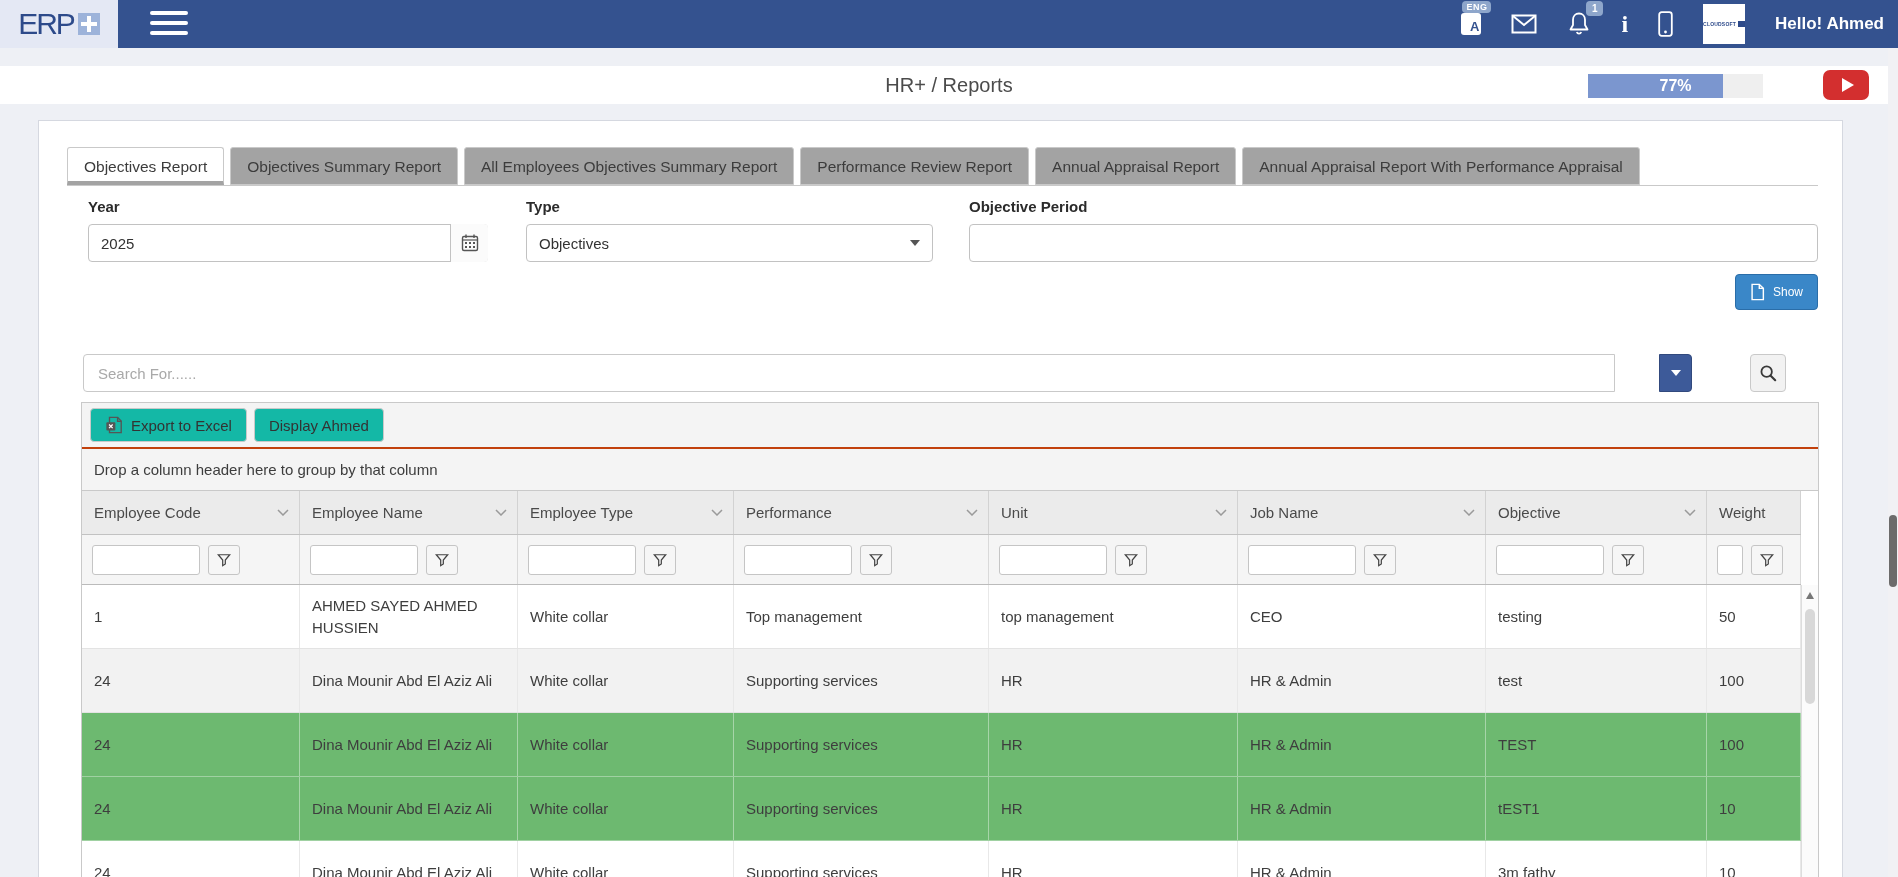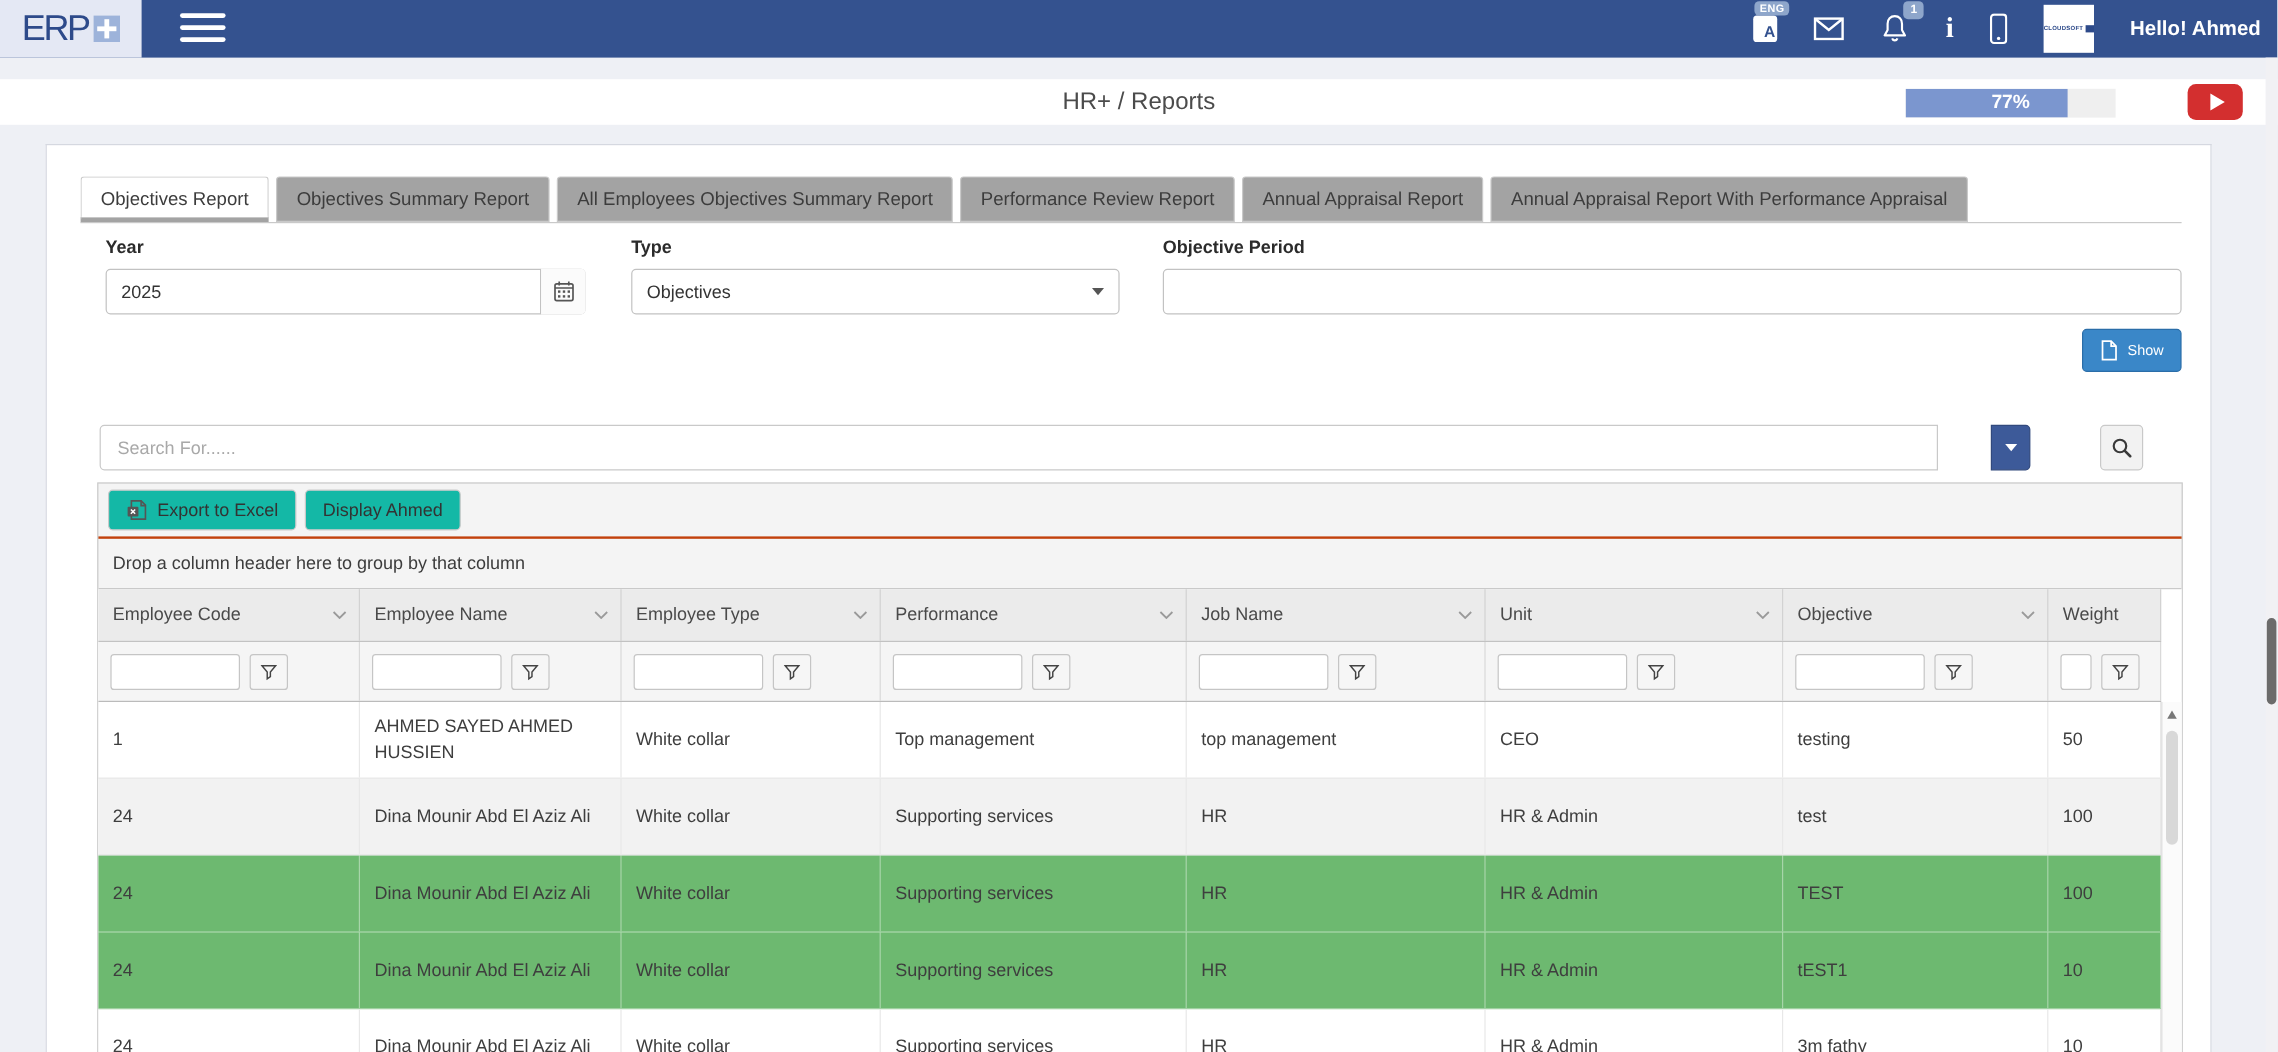--- a/index.html
+++ b/index.html
@@ -291,27 +291,27 @@
                 <polyline points="1,1 6,6 11,1" fill="none" stroke="#9a9a9a" stroke-width="1.5"></polyline>
               </svg>
             </div>
             <div class="th">
               <span>Performance</span>
               <svg width="12" height="7" viewBox="0 0 12 7">
                 <polyline points="1,1 6,6 11,1" fill="none" stroke="#9a9a9a" stroke-width="1.5"></polyline>
               </svg>
             </div>
             <div class="th">
+              <span>Unit</span>
+              <svg width="12" height="7" viewBox="0 0 12 7">
+                <polyline points="1,1 6,6 11,1" fill="none" stroke="#9a9a9a" stroke-width="1.5"></polyline>
+              </svg>
+            </div>
+            <div class="th">
               <span>Job Name</span>
-              <svg width="12" height="7" viewBox="0 0 12 7">
-                <polyline points="1,1 6,6 11,1" fill="none" stroke="#9a9a9a" stroke-width="1.5"></polyline>
-              </svg>
-            </div>
-            <div class="th">
-              <span>Unit</span>
               <svg width="12" height="7" viewBox="0 0 12 7">
                 <polyline points="1,1 6,6 11,1" fill="none" stroke="#9a9a9a" stroke-width="1.5"></polyline>
               </svg>
             </div>
             <div class="th">
               <span>Objective</span>
               <svg width="12" height="7" viewBox="0 0 12 7">
                 <polyline points="1,1 6,6 11,1" fill="none" stroke="#9a9a9a" stroke-width="1.5"></polyline>
               </svg>
             </div>

